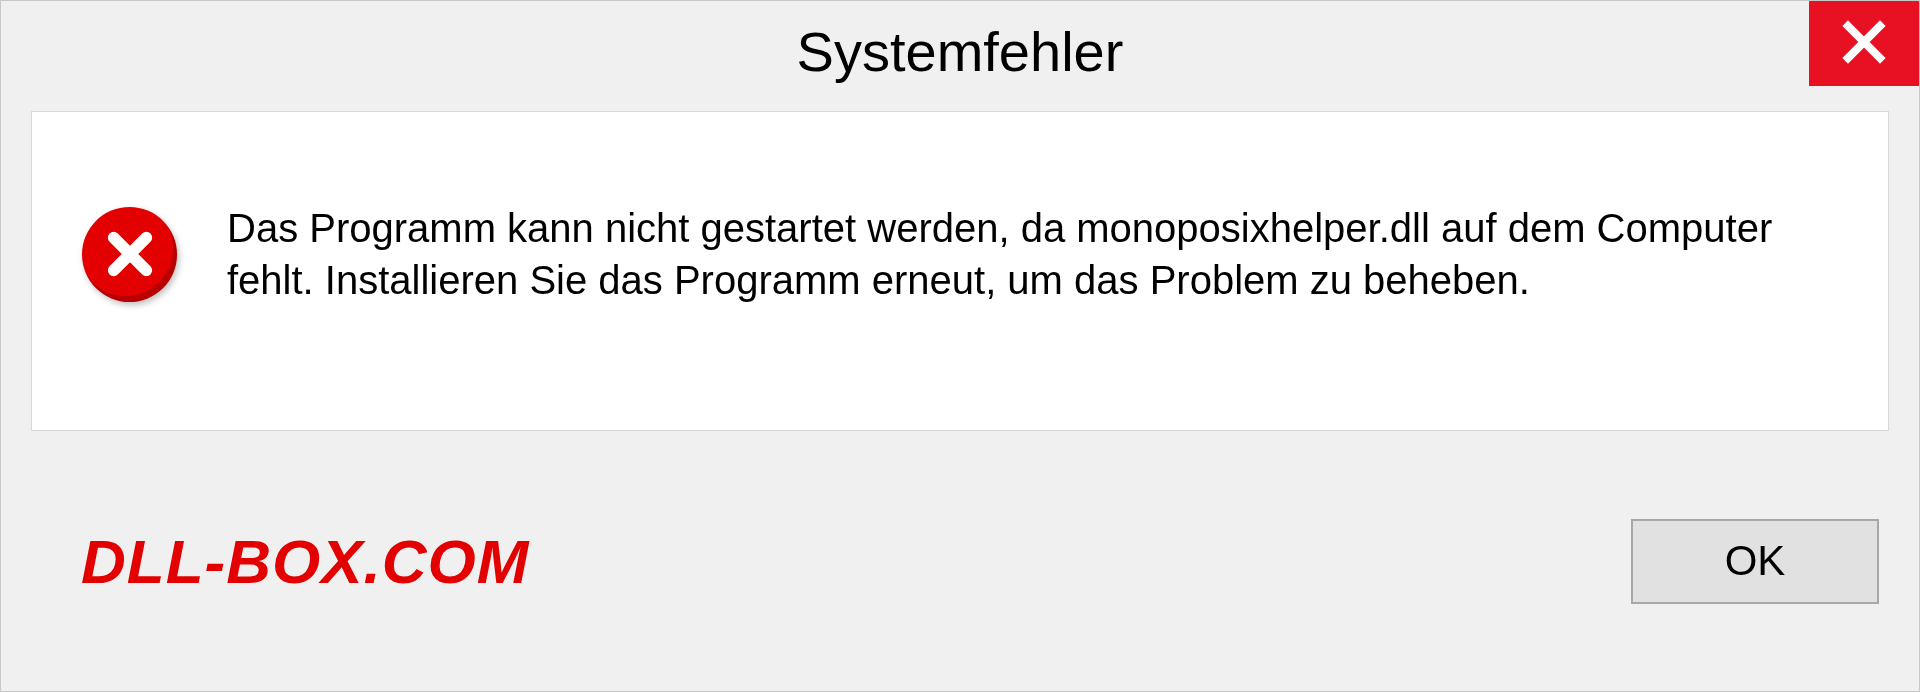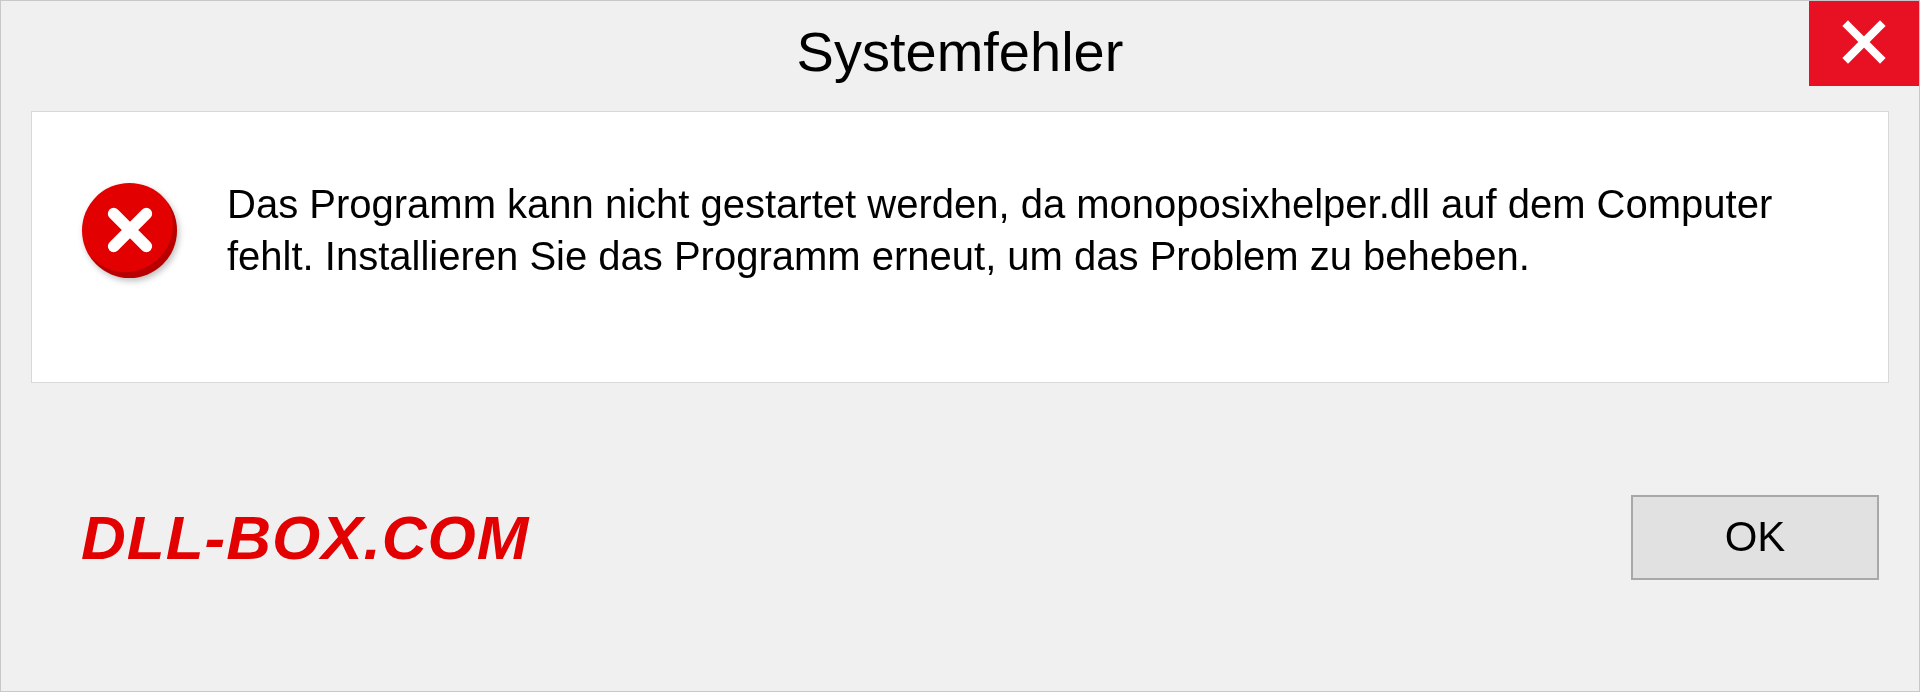--- a/index.html
+++ b/index.html
@@ -46,21 +46,21 @@
     .close-btn svg { width: 48px; height: 48px; }
     .content-area {
       margin: 10px 30px 0 30px;
       background: #ffffff;
       border: 1px solid #d8d8d8;
       flex: 0 0 auto;
       padding: 36px 50px 70px 50px;
       display: flex;
       align-items: center;
       gap: 50px;
-      height: 272px;
+      height: 320px;
     }
     .error-circle {
       width: 95px;
       height: 95px;
       background: #e20000;
       border-radius: 50%;
       display: flex;
       align-items: center;
       justify-content: center;
       flex-shrink: 0;

